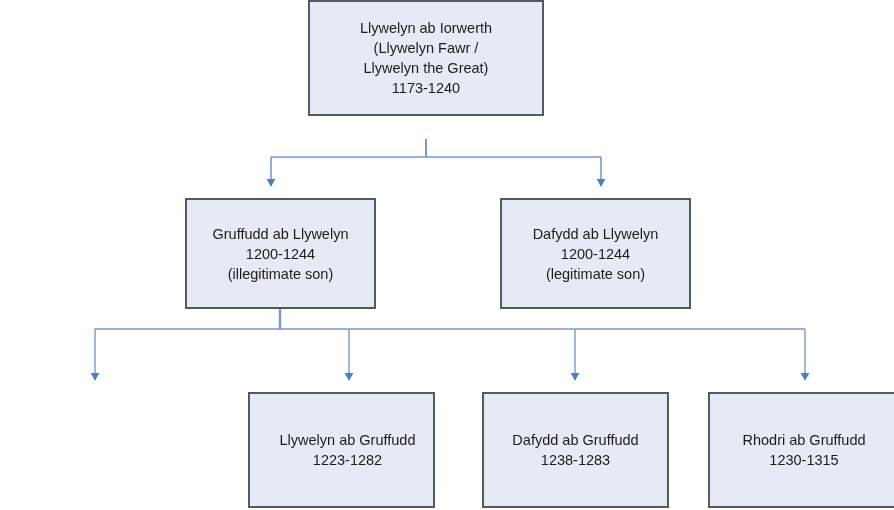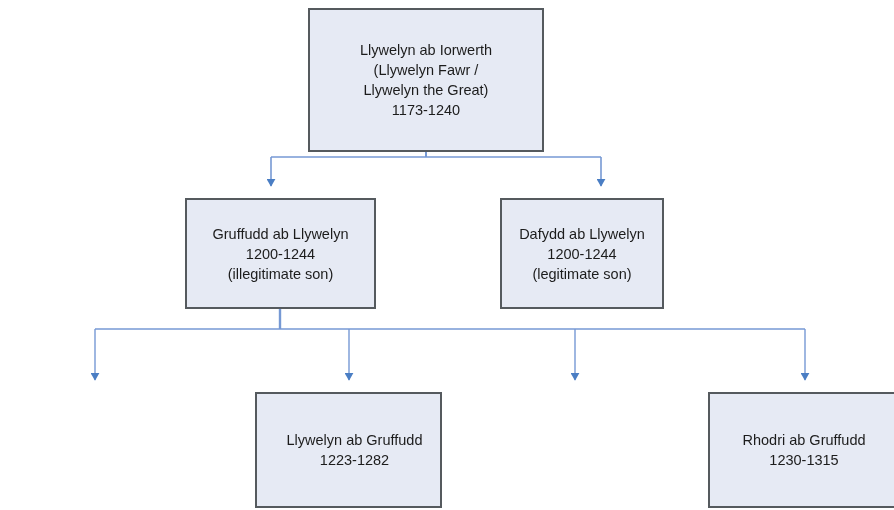--- a/index.html
+++ b/index.html
@@ -65,44 +65,48 @@
     <g>
       <path d="M 280,309 L 280,329" stroke="#7699d4" stroke-width="2.4" fill="none"></path>
       <path d="M 95,329 L 805,329" stroke="#7699d4" stroke-width="1.4" fill="none"></path>
       <path d="M 95,329 L 95,380" stroke="#7699d4" stroke-width="1.4" fill="none" marker-end="url(#arrowhead)"></path>
       <path d="M 349,329 L 349,380" stroke="#7699d4" stroke-width="1.4" fill="none" marker-end="url(#arrowhead)"></path>
       <path d="M 575,329 L 575,380" stroke="#7699d4" stroke-width="1.4" fill="none" marker-end="url(#arrowhead)"></path>
       <path d="M 805,329 L 805,380" stroke="#7699d4" stroke-width="1.4" fill="none" marker-end="url(#arrowhead)"></path>
     </g>
   </svg>
 
-  <div class="node-box" style="left:308px; top:8px; width:236px; height:144px;">
+  <div class="node-box" style="left:308px; top:0; width:236px; height:116px;">
     <div class="node-label">Llywelyn ab Iorwerth
 (Llywelyn Fawr /
 Llywelyn the Great)
 1173-1240</div>
   </div>
 
   <div class="node-box" style="left:185px; top:198px; width:191px; height:111px;align-items:center;">
     <div class="node-label">Gruffudd ab Llywelyn
 1200-1244
 (illegitimate son)</div>
   </div>
 
-  <div class="node-box" style="left:500px; top:198px; width:164px; height:111px;">
+  <div class="node-box" style="left:500px; top:198px; width:191px; height:111px;">
     <div class="node-label">Dafydd ab Llywelyn
 1200-1244
 (legitimate son)</div>
   </div>
 
 
-  <div class="node-box" style="left:255px; top:392px; width:187px; height:116px;padding-left:12px;">
+  <div class="node-box" style="left:248px; top:392px; width:187px; height:116px;padding-left:12px;">
     <div class="node-label">Llywelyn ab Gruffudd
 1223-1282</div>
   </div>
 
+  <div class="node-box" style="left:482px; top:392px; width:187px; height:116px;">
+    <div class="node-label">Dafydd ab Gruffudd
+1238-1283</div>
+  </div>
 
   <div class="node-box" style="left:708px; top:392px; width:192px; height:116px;">
     <div class="node-label">Rhodri ab Gruffudd
 1230-1315</div>
   </div>
 
 </div>
 
 </body></html>

